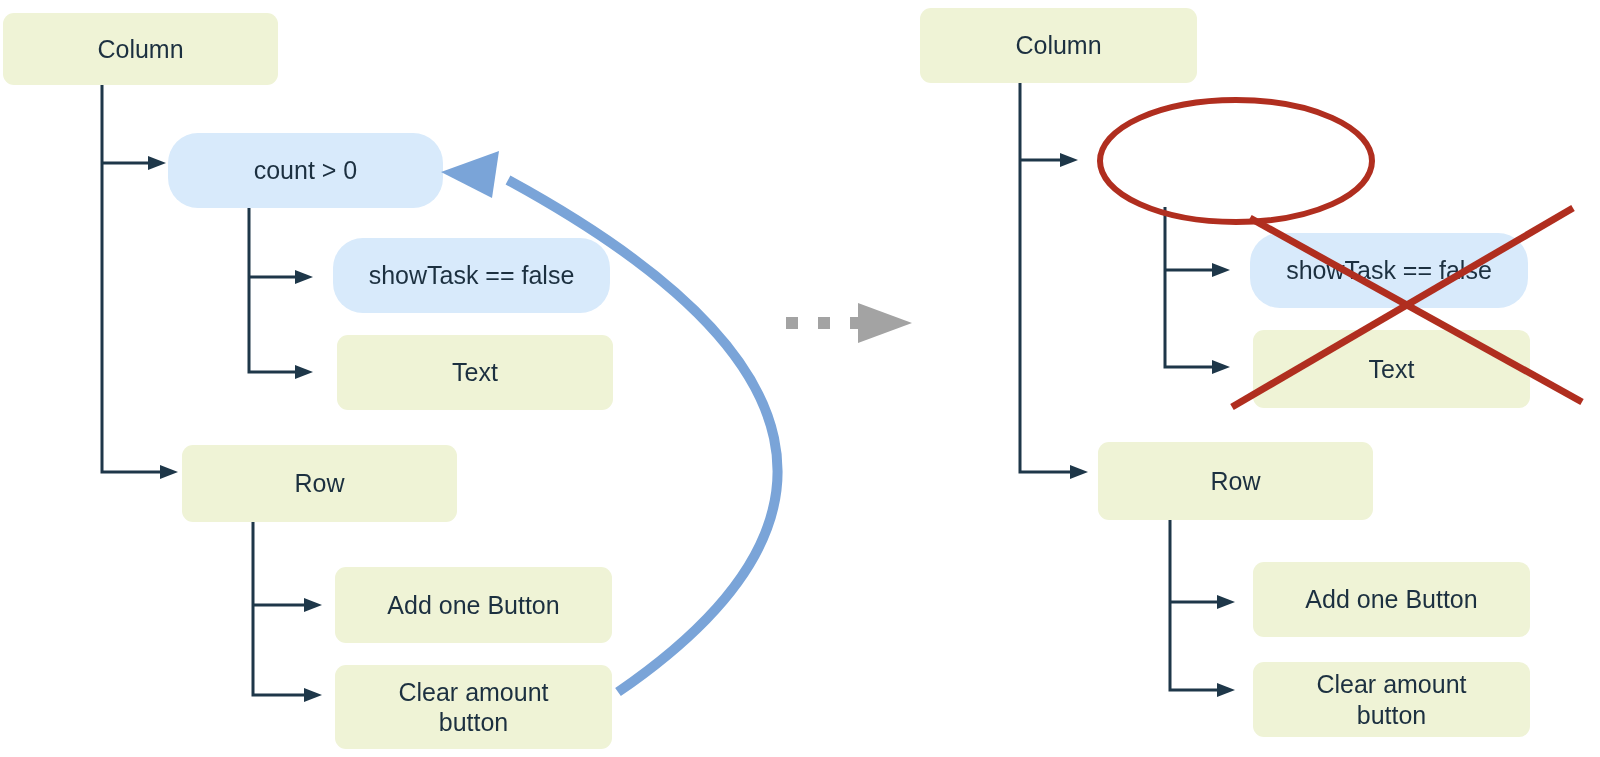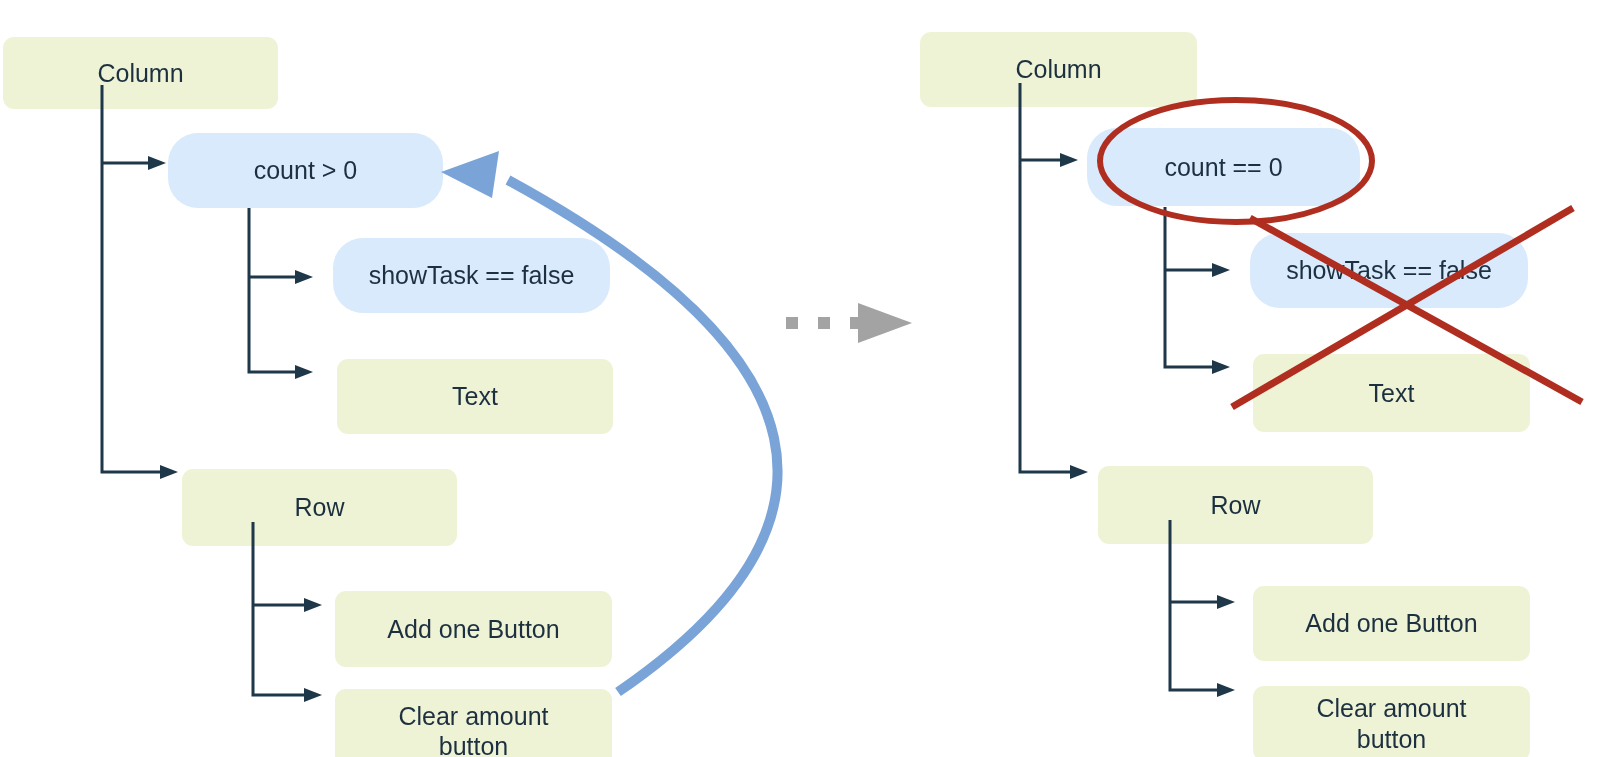--- a/index.html
+++ b/index.html
@@ -11,21 +11,21 @@
     overflow:hidden;
   }
   .node{
     position:absolute;
     display:flex;align-items:center;justify-content:center;
     border-radius:11px;
     font-size:25px;line-height:1.22;
     color:#1c3040;
     text-align:center;
   }
-  .green{background:#eff3d6;margin-top:24px;}
+  .green{background:#eff3d6;}
   .blue{background:#d8eafb;border-radius:30px;}
   .wrap-narrow span{display:inline-block;max-width:175px;}
   svg.overlay{
     position:absolute;left:0;top:0;
     pointer-events:none;
   }
   
   #l-column  {left:3px;   top:13px;  width:275px;height:72px;}
   #l-count   {left:168px; top:133px; width:275px;height:75px;}
   #l-showtask{left:333px; top:238px; width:277px;height:75px;}
@@ -63,23 +63,20 @@
     </div>
   <div class="node green" id="l-addone">
       <span>Add one Button</span>
     </div>
   <div class="node green wrap-narrow" id="l-clear">
       <span>Clear amount button</span>
     </div>
 
   <div class="node green" id="r-column">
       <span>Column</span>
-    </div>
-  <div class="node blue" id="r-count">
-      <span>count == 0</span>
     </div>
   <div class="node blue" id="r-showtask">
       <span>showTask == false</span>
     </div>
   <div class="node green" id="r-text">
       <span>Text</span>
     </div>
   <div class="node green" id="r-row">
       <span>Row</span>
     </div>

